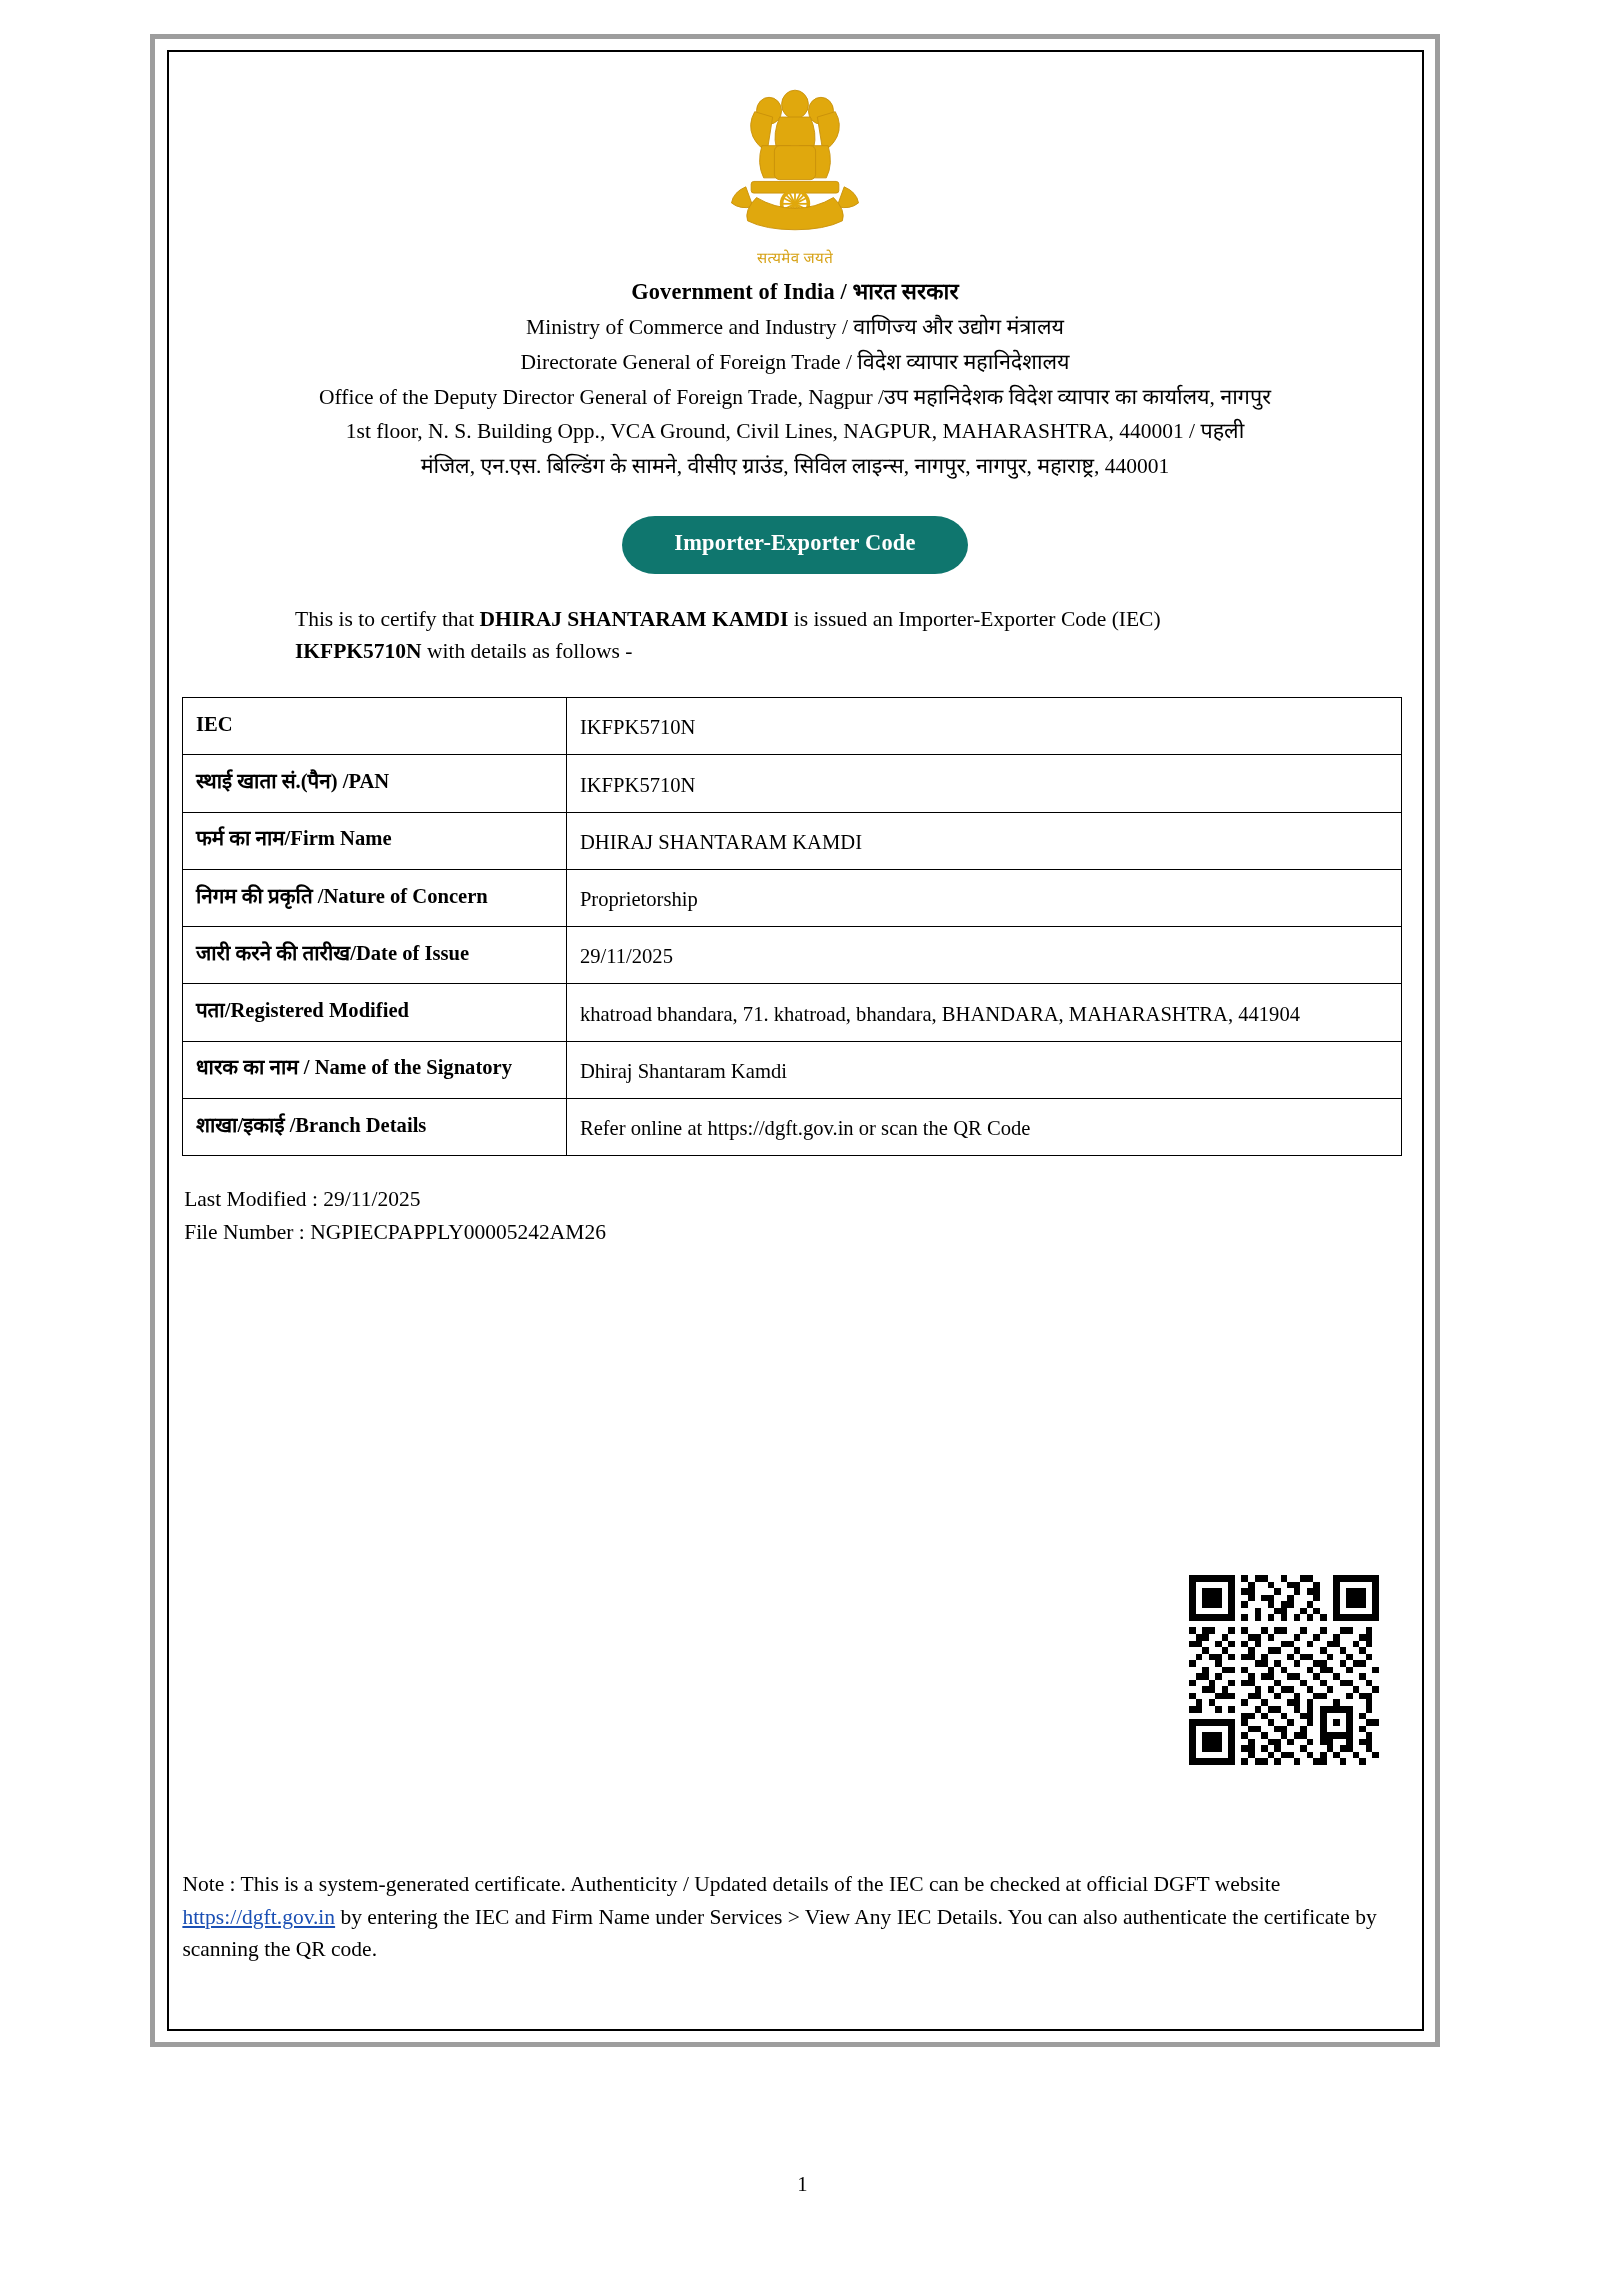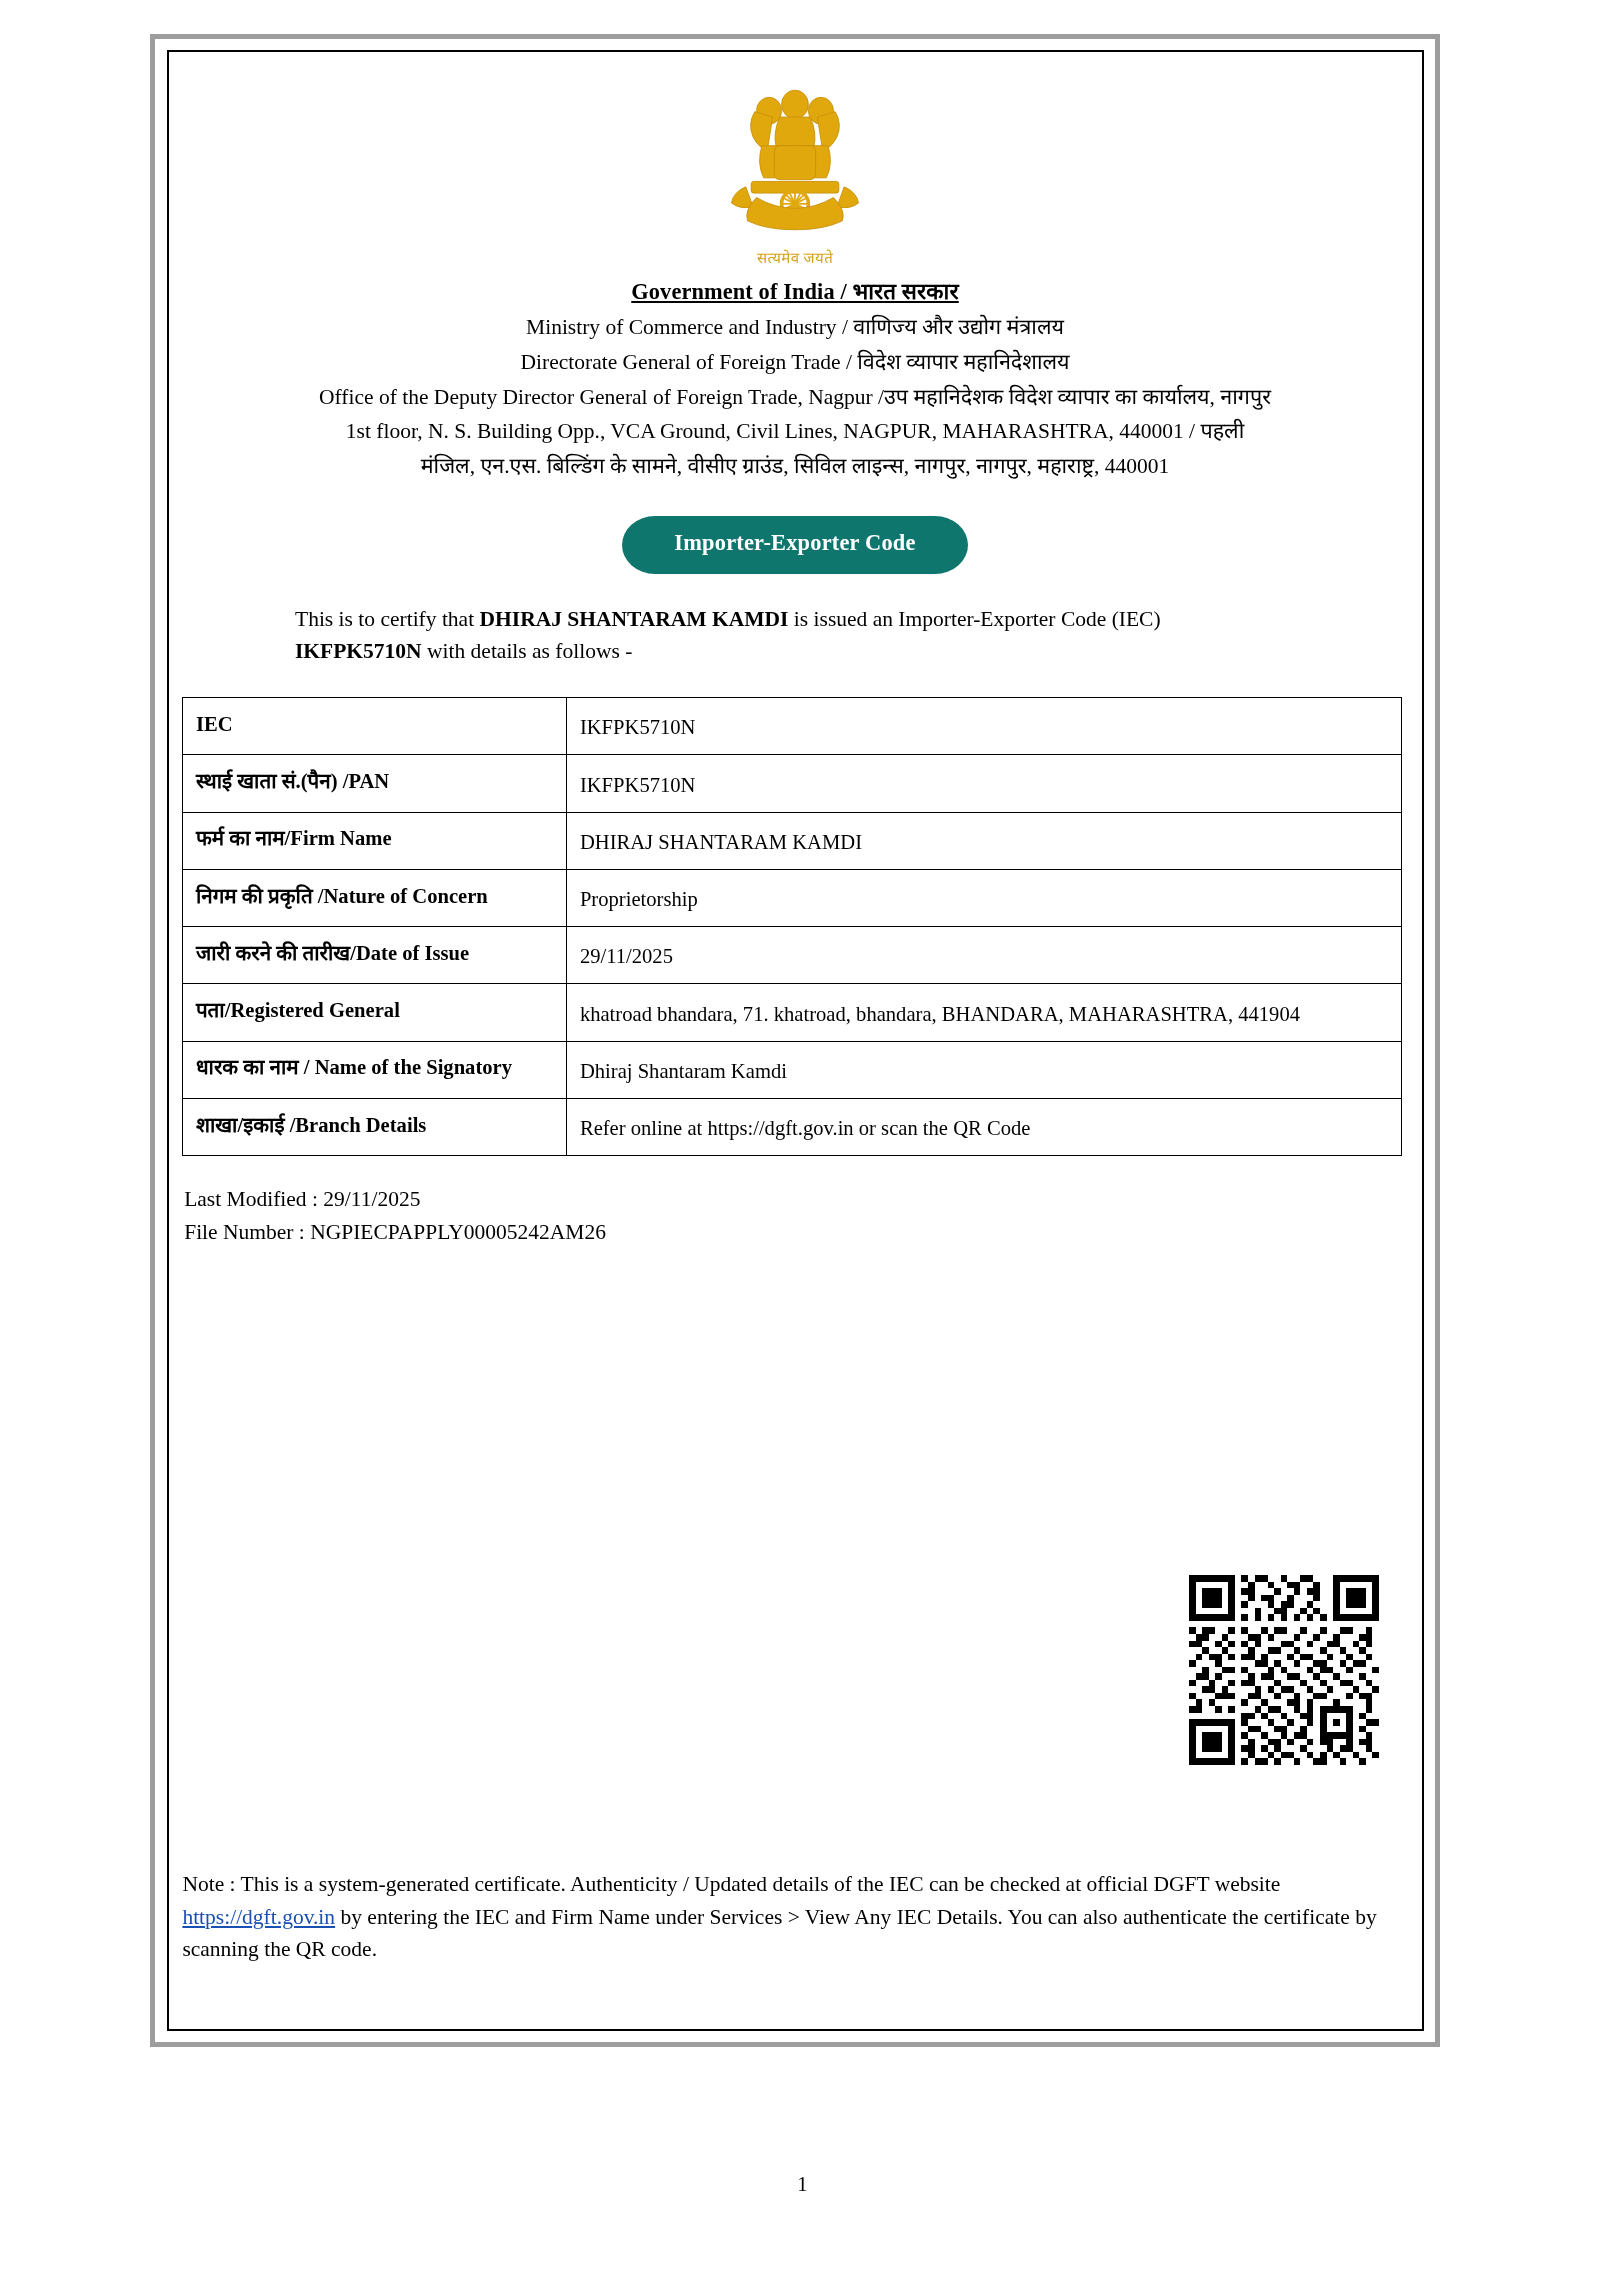--- a/index.html
+++ b/index.html
@@ -73,21 +73,20 @@
 
   
   .heading {
     text-align: center;
     line-height: 1.62;
   }
   .h-gov {
     font-size: 22.4px;
     font-weight: bold;
     letter-spacing: 0.1px;
-    text-decoration: underline;
   }
   .h-line {
     font-size: 21.5px;
   }
   .h-line-wide {
     font-size: 21.5px;
   }
 
   
   .pill-wrap {
@@ -265,21 +264,21 @@
         </tr>
         <tr>
           <td class="label">निगम की प्रकृति /Nature of Concern</td>
           <td class="value">Proprietorship</td>
         </tr>
         <tr>
           <td class="label">जारी करने की तारीख/Date of Issue</td>
           <td class="value">29/11/2025</td>
         </tr>
         <tr>
-          <td class="label">पता/Registered General</td>
+          <td class="label">पता/Registered Modified</td>
           <td class="value">khatroad bhandara, 71. khatroad, bhandara, BHANDARA, MAHARASHTRA, 441904</td>
         </tr>
         <tr>
           <td class="label">धारक का नाम / Name of the Signatory</td>
           <td class="value">Dhiraj Shantaram Kamdi</td>
         </tr>
         <tr>
           <td class="label">शाखा/इकाई /Branch Details</td>
           <td class="value">Refer online at https://dgft.gov.in or scan the QR Code</td>
         </tr>

